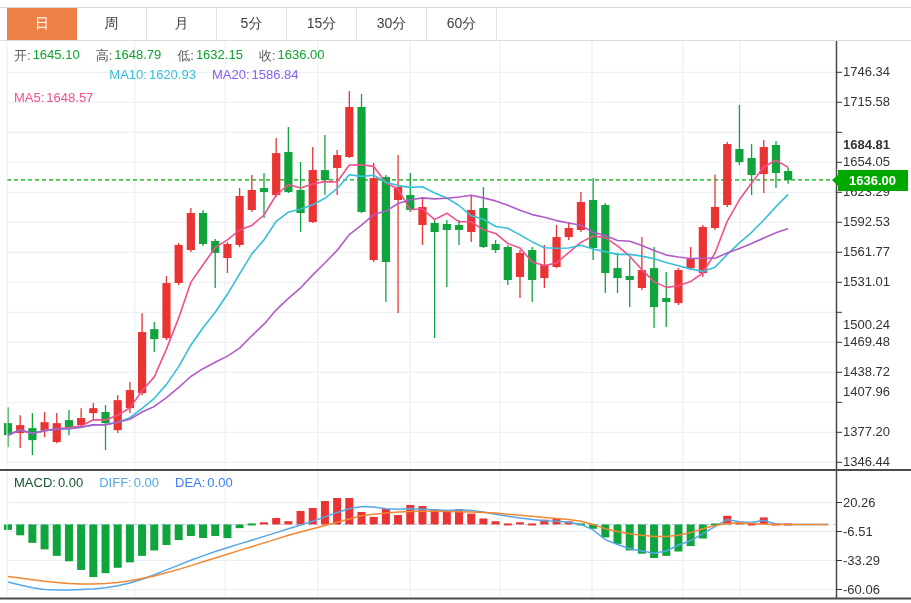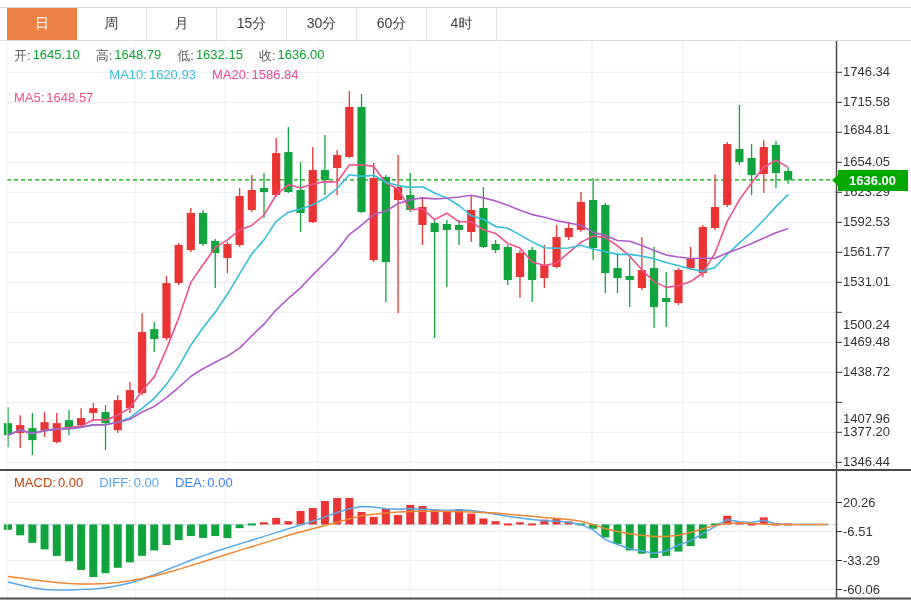--- a/index.html
+++ b/index.html
@@ -290,24 +290,24 @@
         <line x1="836" y1="531.5" x2="842" y2="531.5" stroke="#333" stroke-width="1"></line>
         <line x1="836" y1="560.5108330220396" x2="842" y2="560.5108330220396" stroke="#333" stroke-width="1"></line>
         <line x1="836" y1="589.5108330220396" x2="842" y2="589.5108330220396" stroke="#333" stroke-width="1"></line>
       </g>
     </svg>
 
   <div class="tabbar">
       <div class="tab active" style="background: rgb(237, 128, 68);">日</div>
       <div class="tab">周</div>
       <div class="tab">月</div>
+      <div class="tab">5分</div>
       <div class="tab">15分</div>
       <div class="tab">30分</div>
       <div class="tab">60分</div>
-      <div class="tab">4时</div>
     </div>
 
   <div class="inforow" style="top:47px;">
     <span class="pair">
         <span class="lab">开:</span>
         <span class="val-g" style="color: rgb(10, 163, 46);">1645.10</span>
       </span>
     <span class="pair">
         <span class="lab">高:</span>
         <span class="val-g" style="color: rgb(10, 163, 46);">1648.79</span>
@@ -324,56 +324,56 @@
 
   <div class="inforow" style="top:67px;">
     <span class="pair ma5c" style="color: rgb(240, 80, 142); margin-top: 23px;">
         <span>MA5:</span>
         <span>1648.57</span>
       </span>
     <span class="pair ma10c" style="color: rgb(53, 192, 216);">
         <span>MA10:</span>
         <span>1620.93</span>
       </span>
-    <span class="pair ma20c" style="color: #ec4899;">
+    <span class="pair ma20c" style="color: #8b5cf6;">
         <span>MA20:</span>
         <span>1586.84</span>
       </span>
   </div>
 
   <div class="inforow" style="top:475px;">
-    <span class="pair macdc" style="color: #c2410c;">
+    <span class="pair macdc" style="color: #14532d;">
         <span>MACD:</span>
         <span>0.00</span>
       </span>
     <span class="pair diffc" style="color: rgb(85, 167, 232);">
         <span>DIFF:</span>
         <span>0.00</span>
       </span>
     <span class="pair deac" style="color: #3b82f6;">
         <span>DEA:</span>
         <span>0.00</span>
       </span>
   </div>
 
   <div class="badge" style="background: rgb(0, 168, 0);">1636.00</div>
 
   <div id="axis-labels">
       <div class="axis-label" style="top: 64.3px;">1746.34</div>
       <div class="axis-label" style="top: 94.3px;">1715.58</div>
-      <div class="axis-label" style="top: 122px;">1684.81</div>
+      <div class="axis-label" style="top: 137px; font-weight: bold;">1684.81</div>
       <div class="axis-label" style="top: 154.31px;">1654.05</div>
       <div class="axis-label" style="top: 184.31px; text-align: center;">1623.29</div>
       <div class="axis-label" style="top: 214.31px;">1592.53</div>
       <div class="axis-label" style="top: 244.31px;">1561.77</div>
       <div class="axis-label" style="top: 274.31px;">1531.01</div>
       <div class="axis-label" style="top: 317px;">1500.24</div>
       <div class="axis-label" style="top: 334.32px;">1469.48</div>
       <div class="axis-label" style="top: 364.32px;">1438.72</div>
-      <div class="axis-label" style="top: 411px; text-align: right;">1407.96</div>
+      <div class="axis-label" style="top: 384px; text-align: right;">1407.96</div>
       <div class="axis-label" style="top: 424.32px;">1377.20</div>
       <div class="axis-label" style="top: 454.32px;">1346.44</div>
       <div class="axis-label" style="top: 494.5px;">20.26</div>
       <div class="axis-label" style="top: 523.5px;">-6.51</div>
       <div class="axis-label" style="top: 552.511px;">-33.29</div>
       <div class="axis-label" style="top: 581.511px;">-60.06</div>
     </div>
 
 </div>
 

